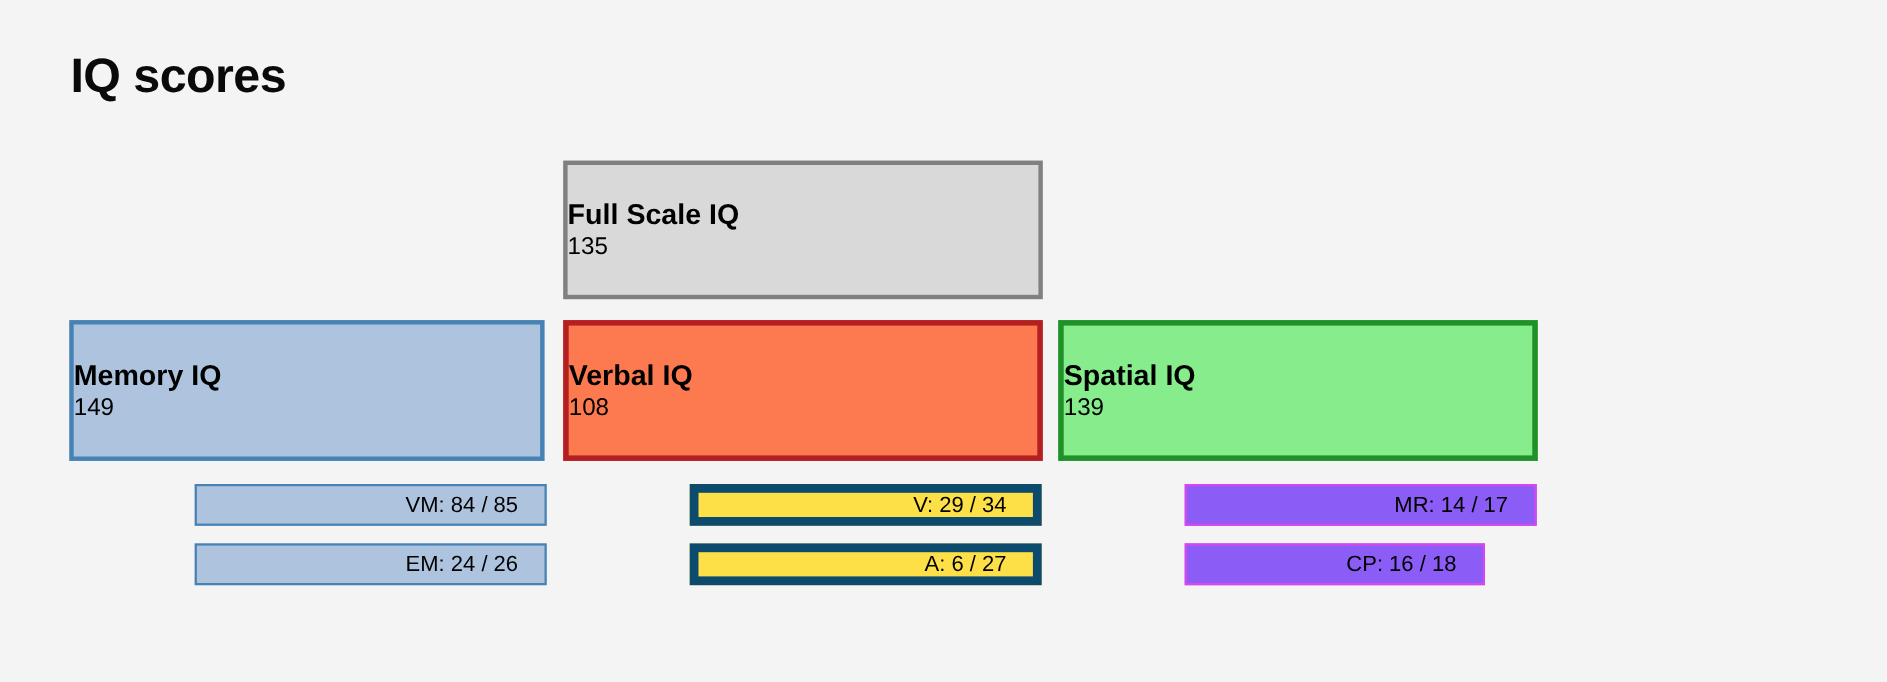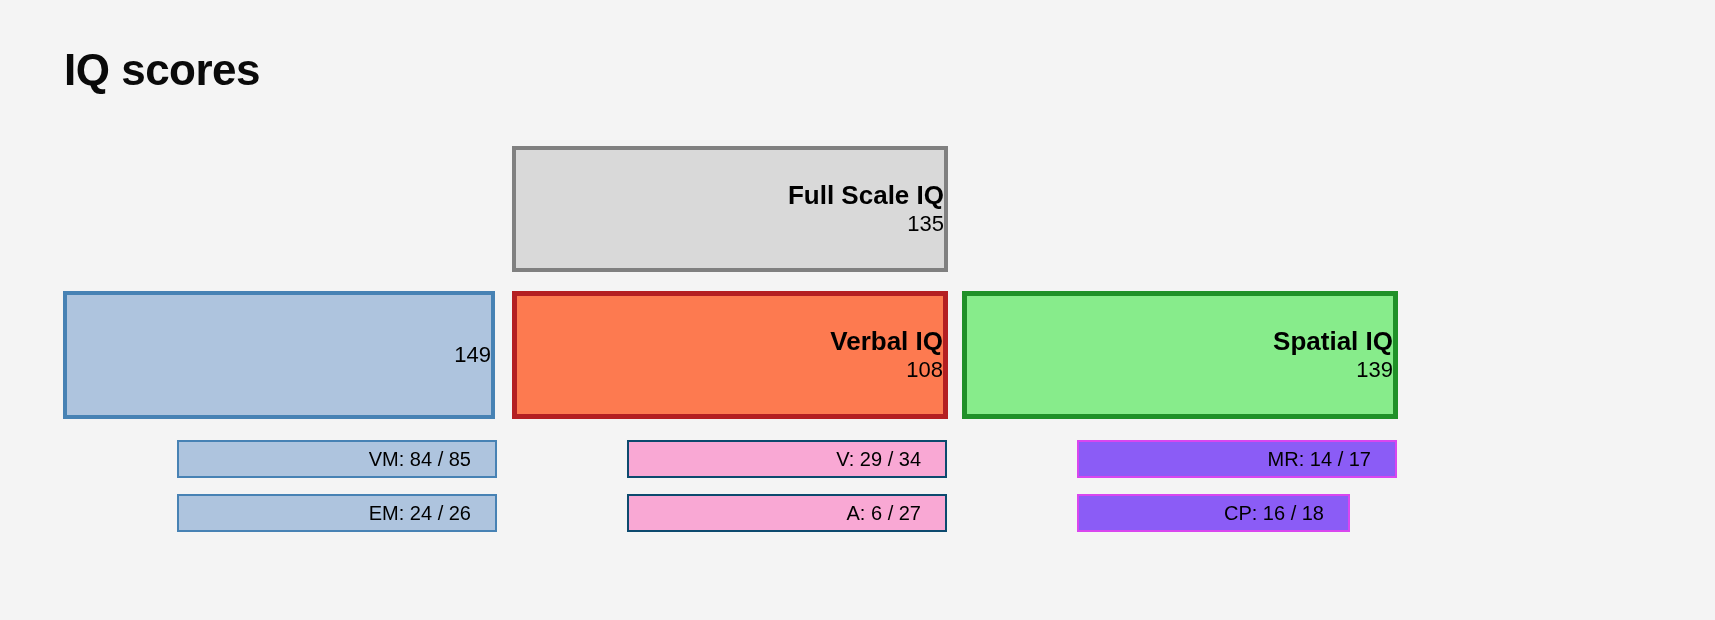--- a/index.html
+++ b/index.html
@@ -24,21 +24,21 @@
     color: #0a0a0a;
     letter-spacing: -0.5px;
     line-height: 1;
   }
 
   .node {
     position: absolute;
     box-sizing: border-box;
     display: flex;
     flex-direction: column;
-    align-items: flex-end;
+    align-items: flex-start;
     justify-content: center;
     text-align: center;
   }
   .node .node-label {
     font-size: 26px;
     font-weight: 700;
     color: #000;
     line-height: 1.22;
   }
   .node .node-value {
@@ -91,41 +91,42 @@
     display: flex;
     align-items: center;
     justify-content: flex-end;
     height: 38px;
     padding-right: 24px;
     font-size: 20px;
     color: #000;
     line-height: 1;
   }
   .sub-blue  { background: #aec4de; border: 2px solid #4782b4; }
-  .sub-orange{ background: #f9a8d4; border: 2px solid #0c4a6e; }
+  .sub-orange{ background: #fde047; border: 8px solid #0c4a6e; }
   .sub-green { background: #8b5cf6; border: 2px solid #d946ef; }
 
   #sub-vm { left: 177px; top: 440px; width: 320px; }
   #sub-em { left: 177px; top: 494px; width: 320px; }
   #sub-v  { left: 627px; top: 440px; width: 320px; }
   #sub-a  { left: 627px; top: 440px; width: 320px; }
   #sub-mr { left: 1077px; top: 440px; width: 320px; }
   #sub-cp { left: 1077px; top: 494px; width: 273px; }
 </style>
 </head>
 <body style="background: rgb(244, 244, 244);">
 
 <div id="page-title">IQ scores</div>
 
 <div class="node" id="node-full-scale">
   <div class="node-label">Full Scale IQ</div>
   <div class="node-value">135</div>
 </div>
 
 <div class="node" id="node-memory">
+  <div class="node-label">Memory IQ</div>
   <div class="node-value">149</div>
 </div>
 
 <div class="node" id="node-verbal">
   <div class="node-label">Verbal IQ</div>
   <div class="node-value">108</div>
 </div>
 
 <div class="node" id="node-spatial">
   <div class="node-label">Spatial IQ</div>

